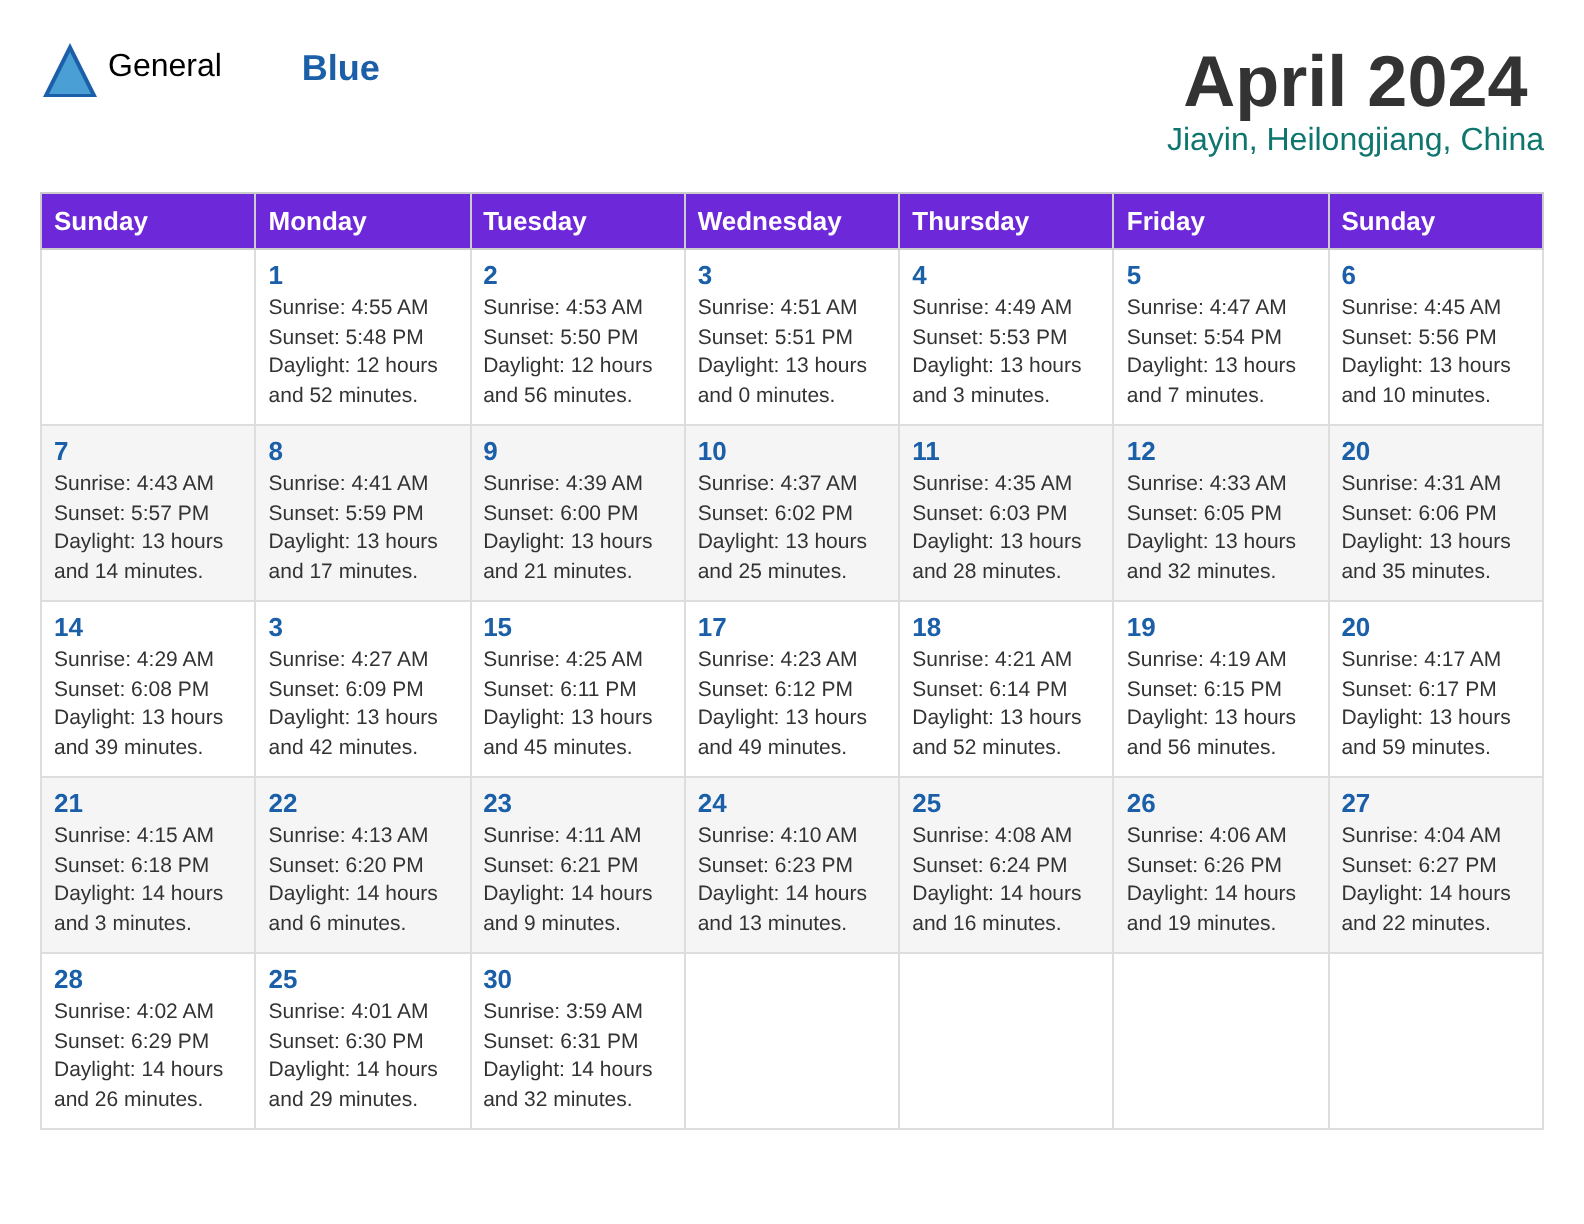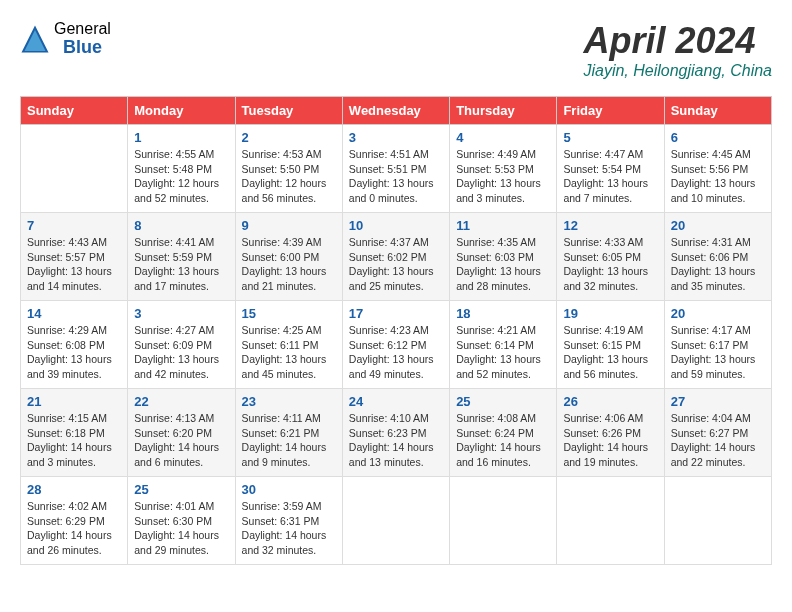--- a/index.html
+++ b/index.html
@@ -15,54 +15,54 @@
       justify-content: space-between;
       align-items: flex-start;
       margin-bottom: 16px;
     }
     .logo {
       display: flex;
       align-items: center;
     }
     .logo-text {
       display: flex;
-      flex-direction: column;
+      flex-direction: row;
       line-height: 1.1;
+      gap: 40px;
     }
     .logo-blue {
       font-size: 18px;
       font-weight: bold;
       color: #1a5fa8;
       text-align: center;
     }
     .logo-icon {
       width: 30px;
       height: 30px;
       margin-right: 4px;
     }
     .title-area {
-      text-align: left;
-      font-style: italic;
+      text-align: center;
     }
     .month-title {
       font-size: 36px;
       font-weight: bold;
       color: #333;
     }
     .location {
       font-size: 16px;
       color: #0f766e;
     }
     table {
       width: 100%;
       border-collapse: collapse;
       table-layout: fixed;
     }
     thead tr th {
-      background-color: #ef4444;
+      background-color: #6d28d9;
       color: white;
       text-align: left;
       padding: 6px 6px;
       font-size: 13px;
       font-weight: bold;
       border: 1px solid #ccc;
     }
     tbody tr td {
       border: 1px solid #ddd;
       vertical-align: top;

